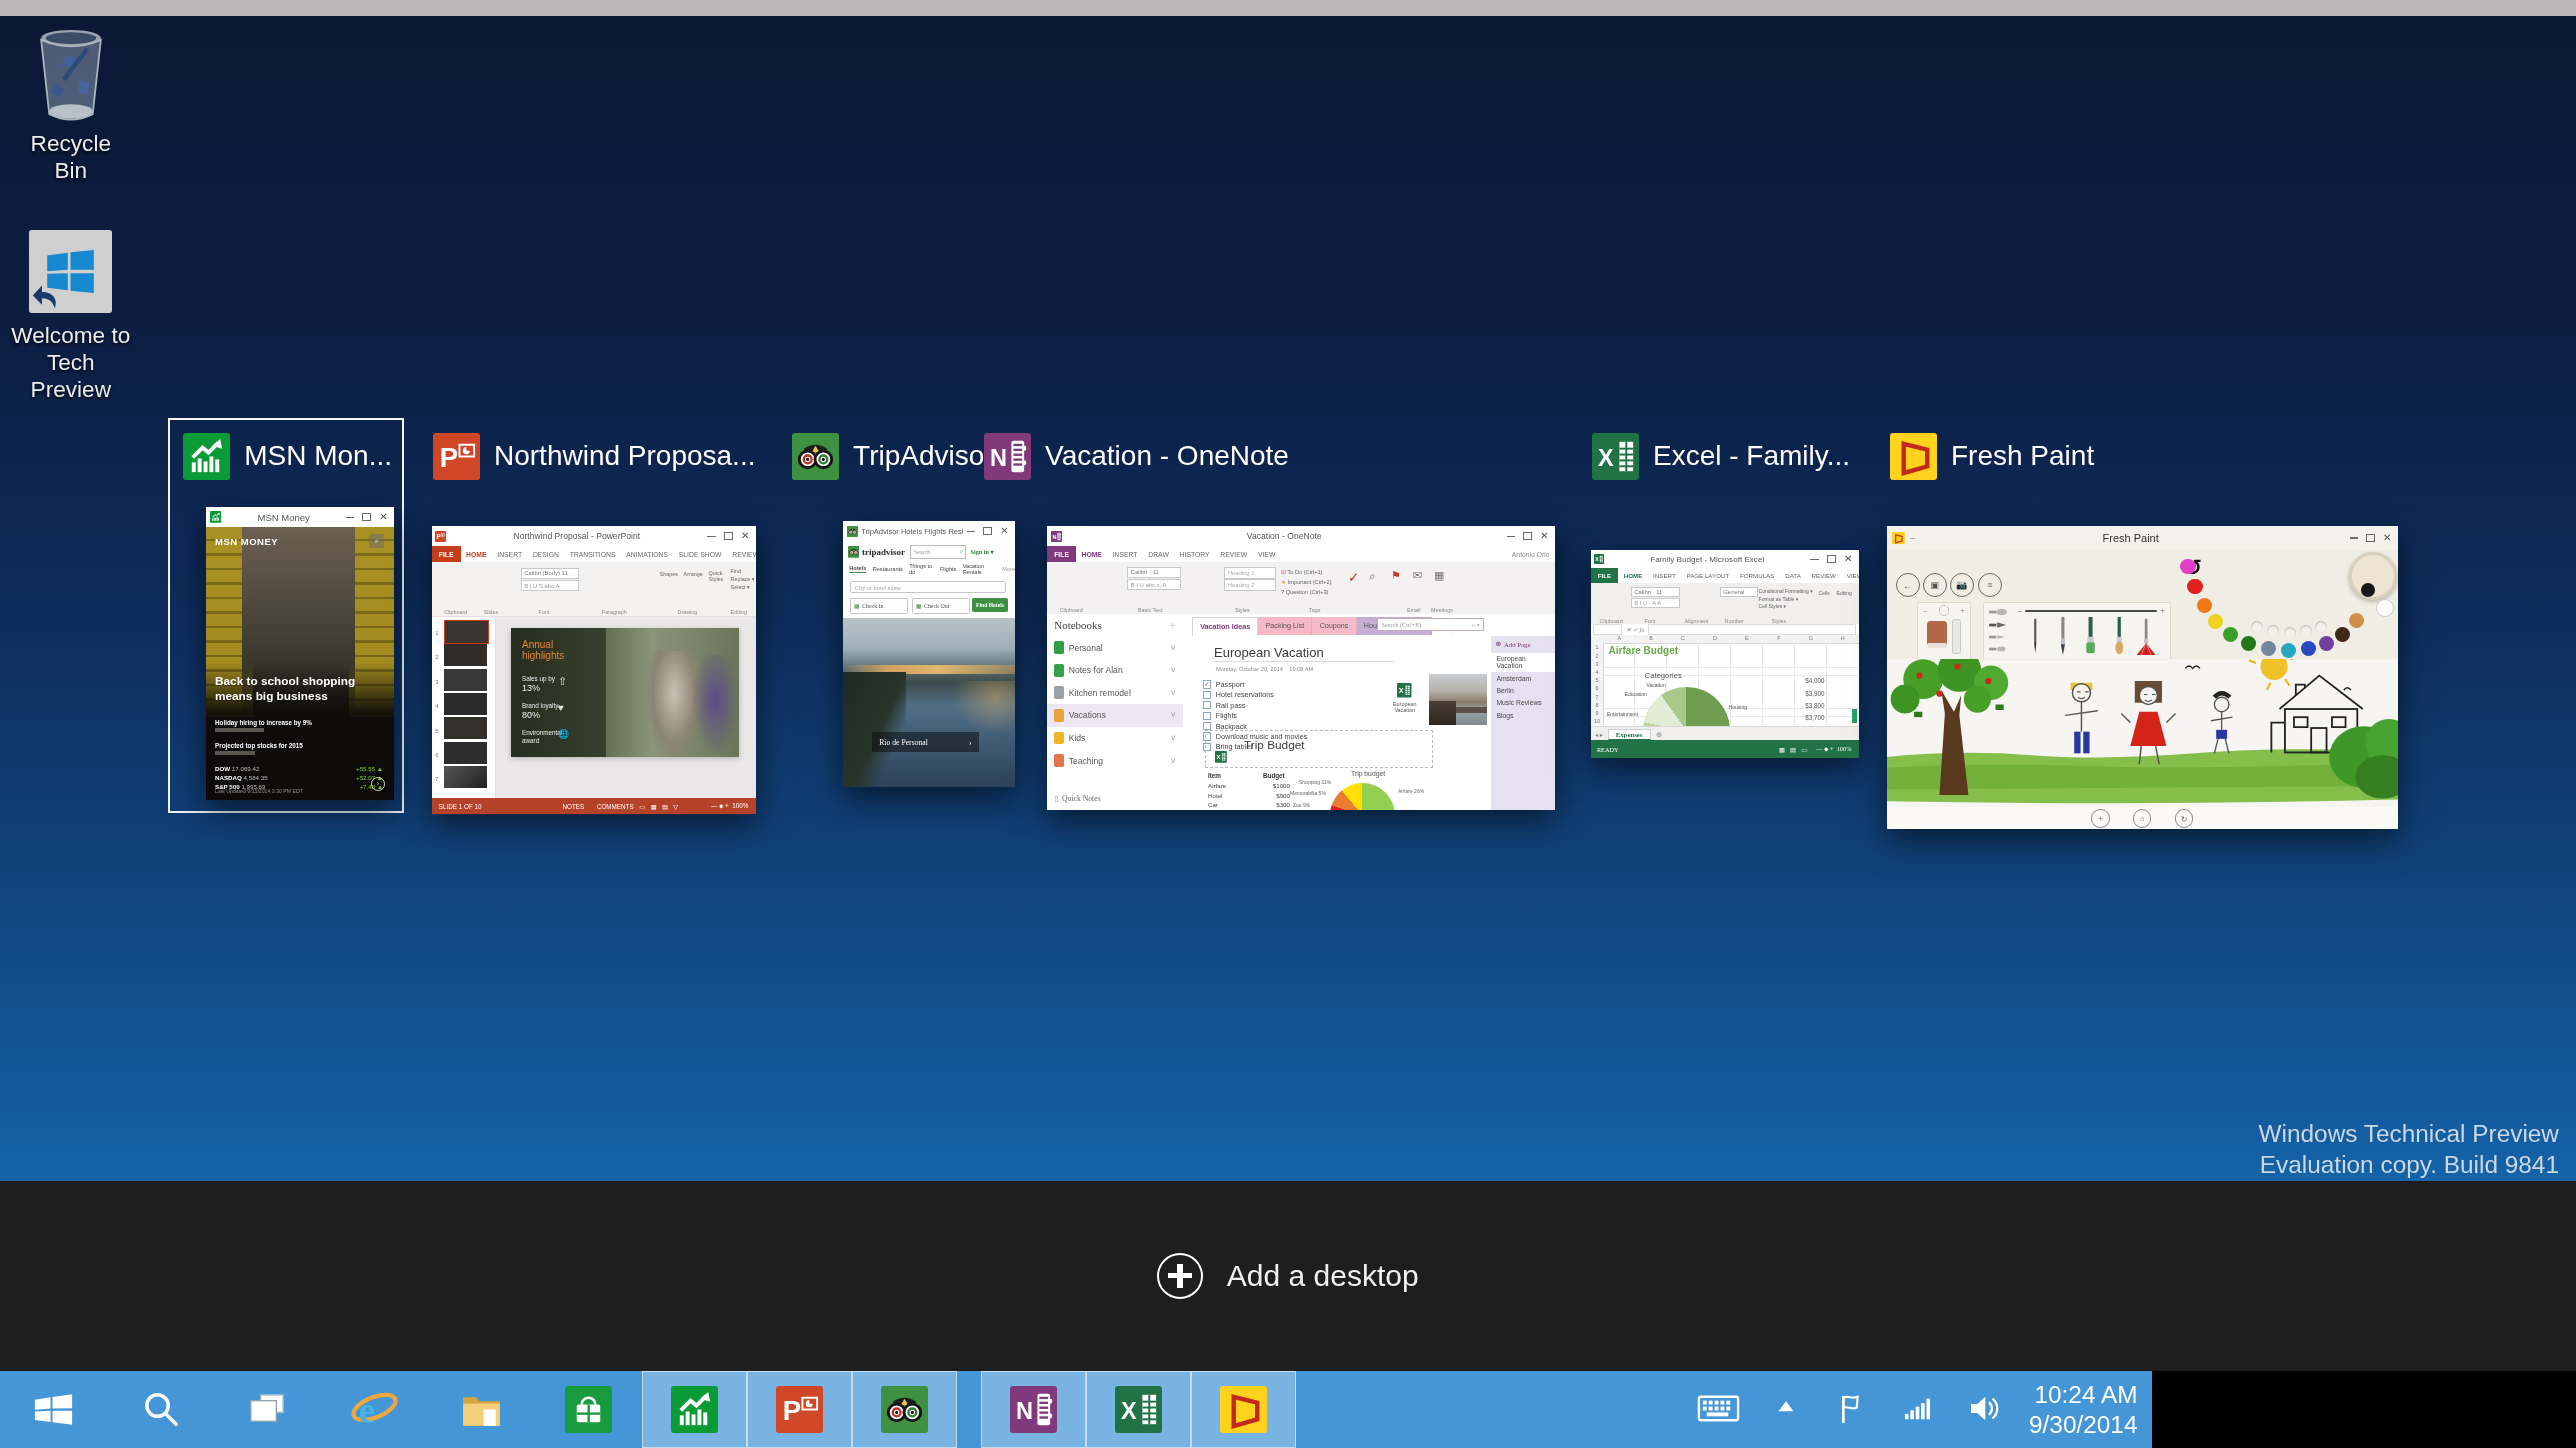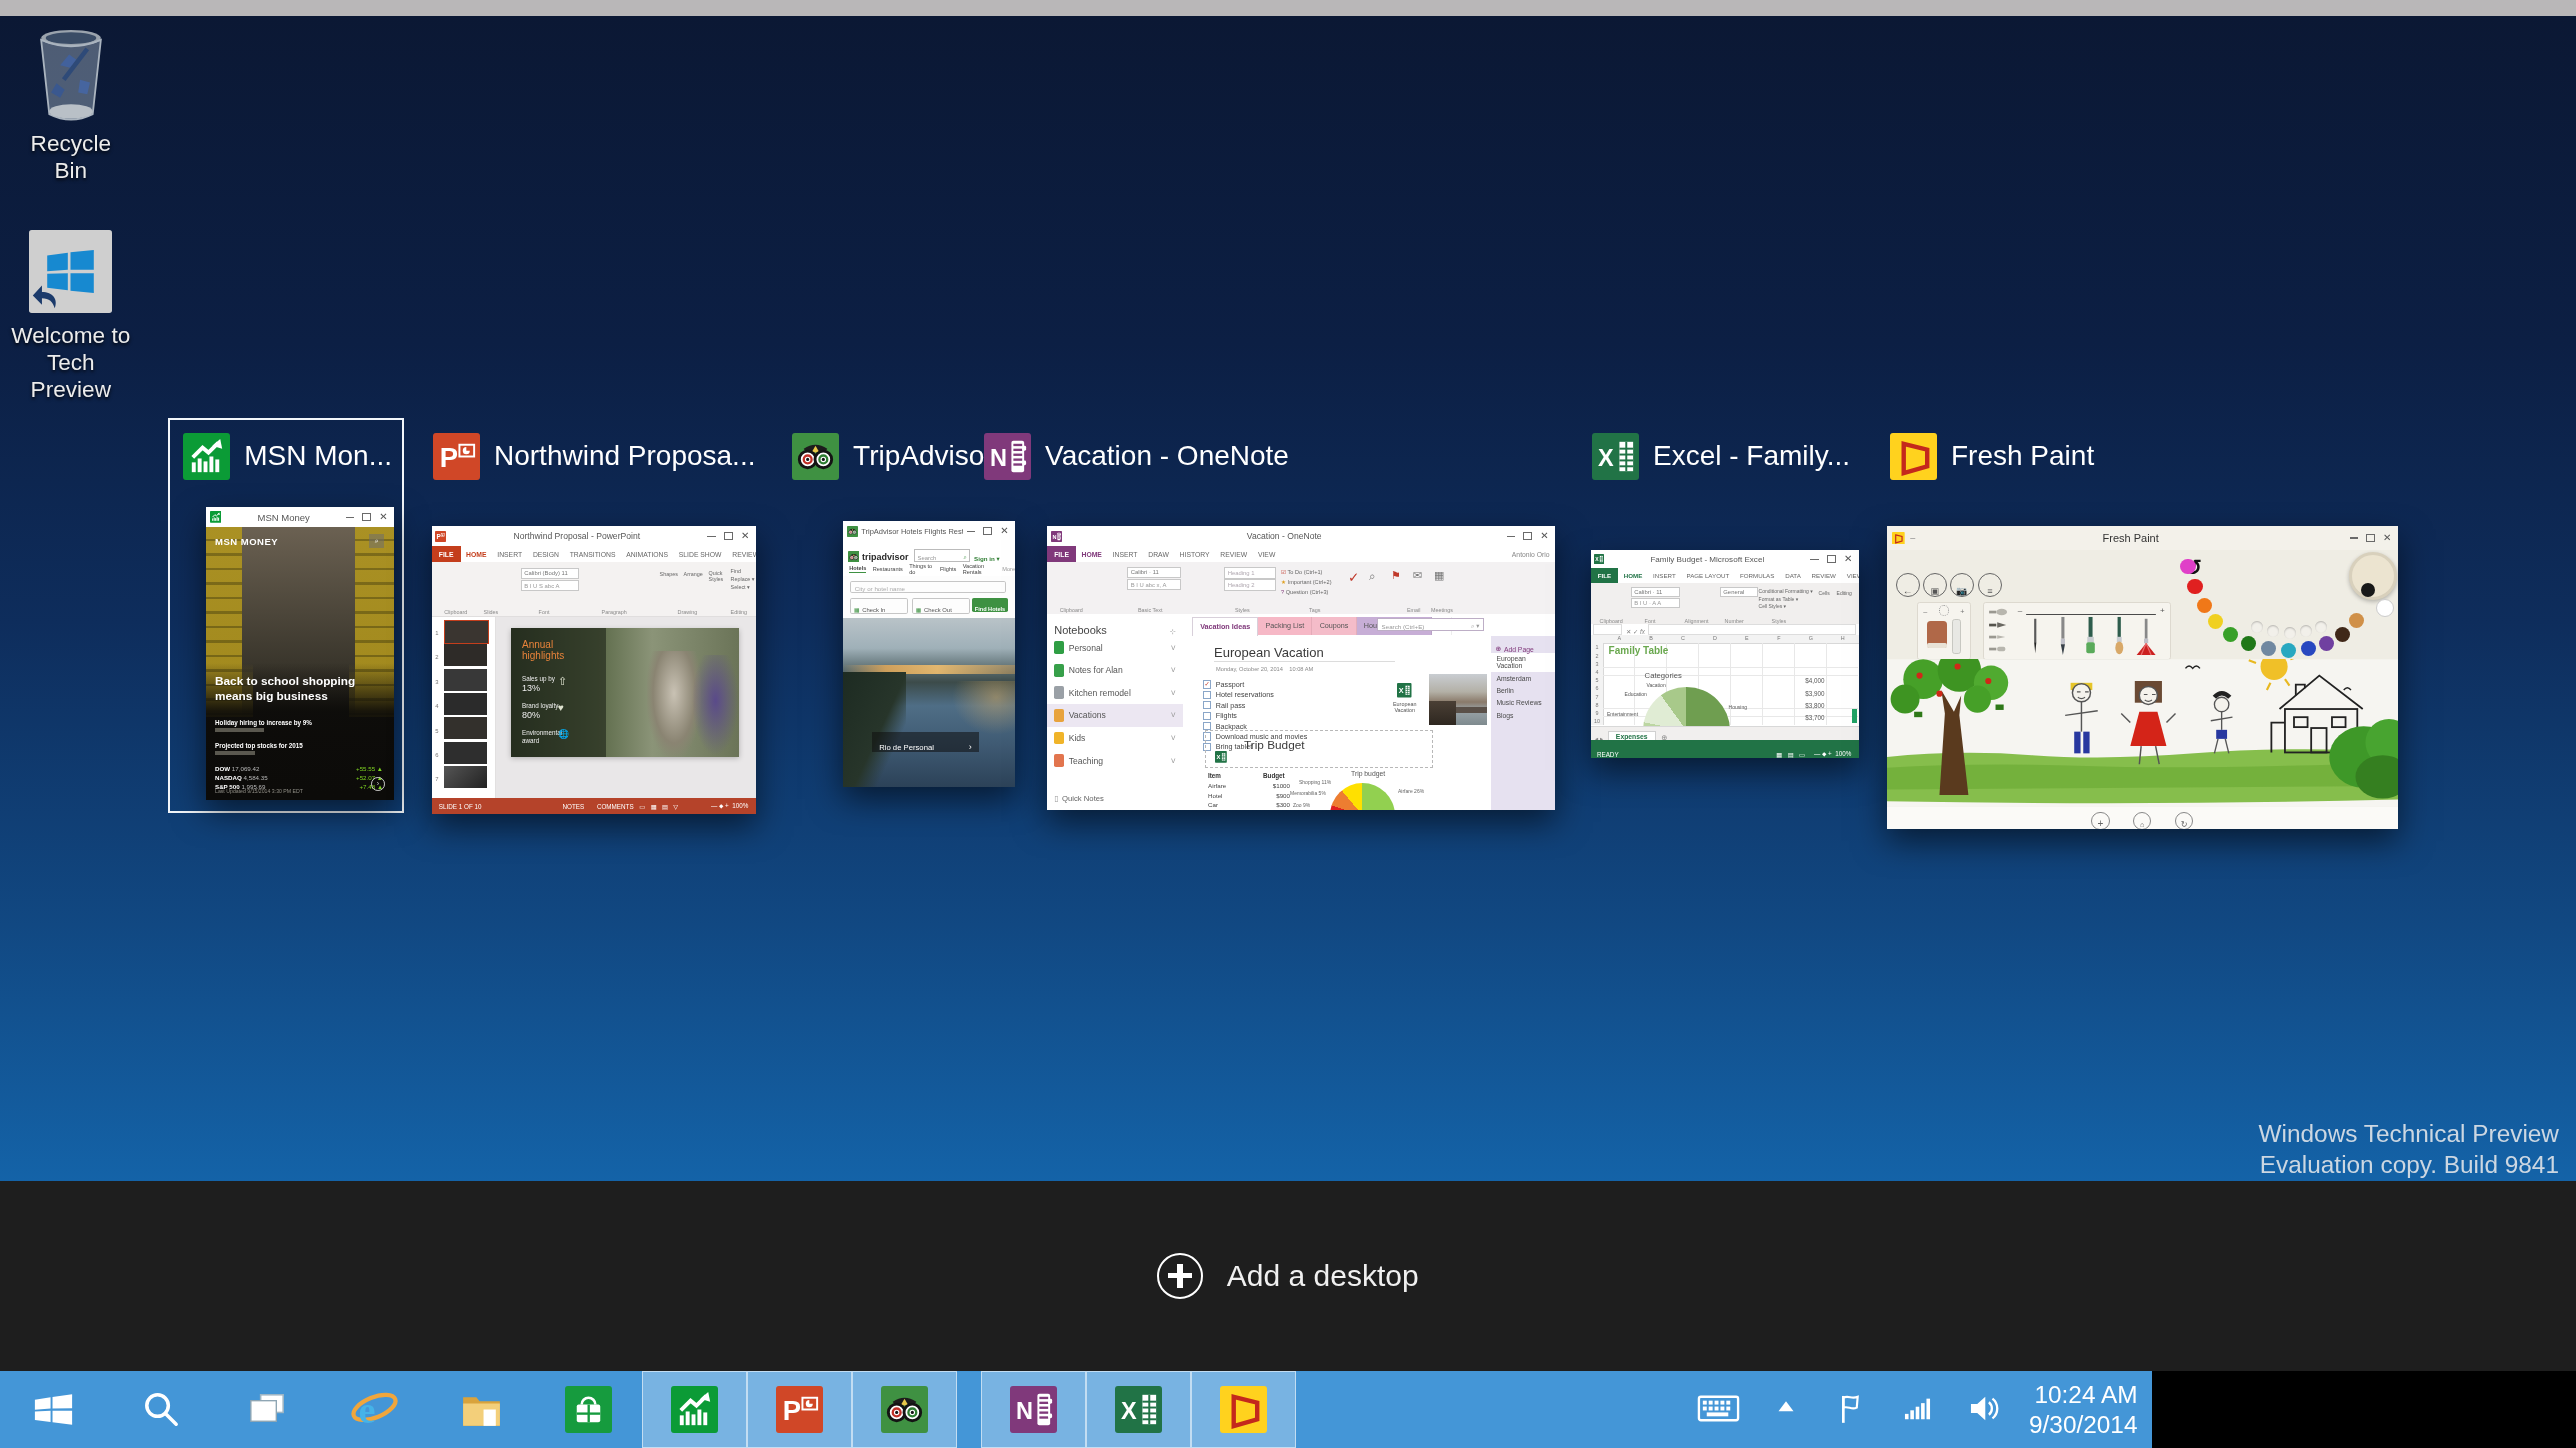--- a/index.html
+++ b/index.html
@@ -1,19 +1,19 @@
 <!DOCTYPE html>
 <html style="font-size:14.5px"><head>
 <meta charset="utf-8">
 <style>
   html,body{margin:0;padding:0;background:#000;}
   body{width:2576px;height:1448px;position:relative;overflow:hidden;
        font-family:"Liberation Sans","DejaVu Sans",sans-serif;-webkit-font-smoothing:antialiased;}
   .a{position:absolute;}
-  .fc{display:flex;align-items:flex-end;}
+  .fc{display:flex;align-items:center;font-family:Liberation Serif, serif;}
   .pre{white-space:pre-line;}
   
   #topbar{left:0;top:0;width:2576px;height:16.3px;background:#b9b7b8;}
   #desktop{left:0;top:16.3px;width:2576px;height:1165px;
     background:linear-gradient(180deg,#0b1834 0%,#0c1f44 28%,#0e2d5c 52%,#114882 78%,#1463a8 100%);}
   .dicon-label{color:#ececec;font-size:22.6px;text-align:center;text-shadow:0 1.8px 3.6px rgba(0,0,0,.85);line-height:27px;}
   
   .card-label{display:flex;align-items:center;gap:14.5px;color:#fff;font-size:28px;font-weight:400;white-space:nowrap;}
   .appicon{flex:none;}
   .thumb{position:absolute;background:#fff;box-shadow:0 12.7px 31px rgba(0,0,0,.55);overflow:hidden;}
@@ -691,21 +691,21 @@
 2
 3
 4
 5
 6
 7
 8
 9
 10</div>
         <div class="a" style="left:12.7px;top:8.1px;width:255px;height:82px;background:repeating-linear-gradient(180deg,transparent 0 7.8px,#e8e8e8 7.8px 8.2px),repeating-linear-gradient(90deg,transparent 0 31px,#e8e8e8 31px 32px);"></div>
-        <div class="a" style="left:18px;top:10px;font-size:10px;font-weight:700;color:#6aa84f;">Family Table</div>
+        <div class="a" style="left:18px;top:10px;font-size:10px;font-weight:700;color:#6aa84f;">Airfare Budget</div>
         <div class="a" style="left:54px;top:36px;font-size:7.7px;color:#555;">Categories</div>
         <div class="a" style="left:56px;top:47px;font-size:5px;color:#555;">Vacation</div>
         <div class="a" style="left:34px;top:56px;font-size:5px;color:#555;">Education</div>
         <div class="a" style="left:16.3px;top:76px;font-size:5px;color:#555;">Entertainment</div>
         <div class="a" style="left:138px;top:69px;font-size:5px;color:#555;">Housing</div>
         <div class="a" style="left:52px;top:52px;width:87px;height:43px;overflow:hidden;">
           <div style="width:87px;height:87px;border-radius:50%;background:conic-gradient(from 0deg,#6f9e50 0 50%,#d2e4c2 50% 62%,#bcd6a2 62% 78%,#e0ecd4 78% 90%,#a8c98a 90% 100%);"></div>
         </div>
         <div class="a pre" style="left:201px;top:40px;width:33px;font-size:6.3px;color:#555;text-align:right;line-height:12.2px;">$4,000
 $3,900

